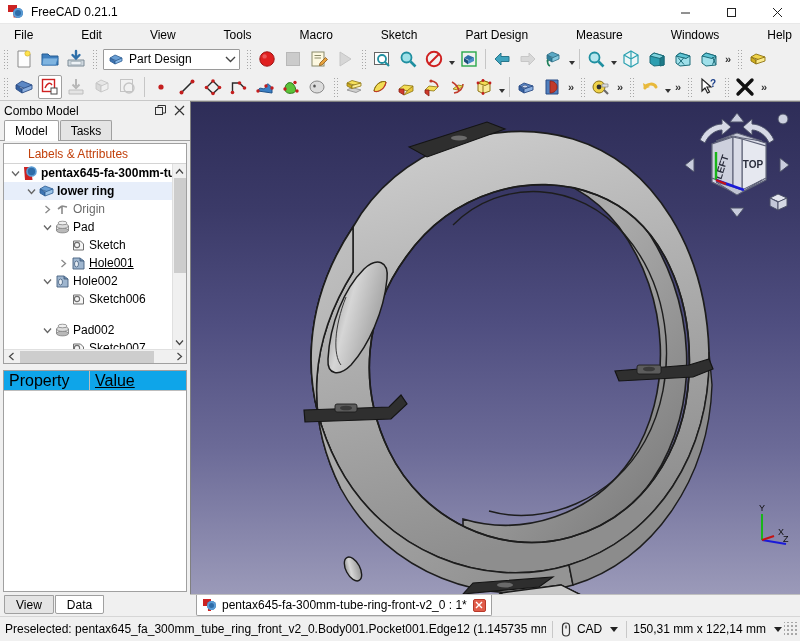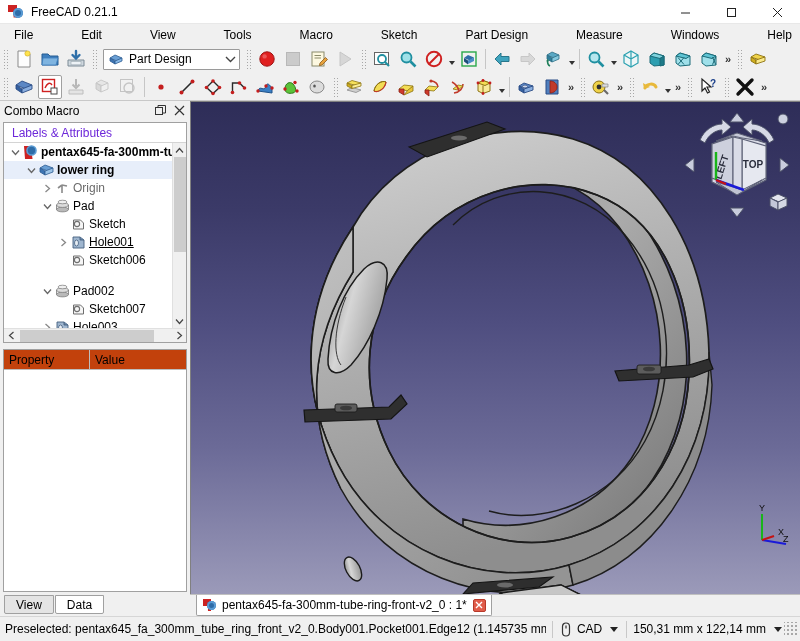--- a/index.html
+++ b/index.html
@@ -142,21 +142,21 @@
   }
   .tab.sel { background:#fff; height:21px; margin-bottom:-1px; }
 
   .tree-box {
     flex:0 0 221px; margin:2px 3px 0 3px;
     border:1px solid #a0a0a0; background:#fff;
     display:flex; flex-direction:column; position:relative; overflow:hidden;
   }
   .tree-head {
     height:20px; flex:0 0 20px; display:flex; align-items:center;
-    padding-left:8px; font-size:12px; color:#6d28d9;
+    padding-left:24px; font-size:12px; color:#c2410c;
     border-bottom:1px solid #d4d4d4; background:#fff;
   }
   .tree-scroll { flex:1 1 auto; position:relative; overflow:hidden; }
   .tree-rows { position:absolute; left:0; top:0; right:14px; }
   .trow {
     height:18px; display:flex; align-items:center; white-space:nowrap;
     font-size:12px; color:#000;
   }
   .trow.sel { background:#e7eefa; }
   .trow .exp {
@@ -189,25 +189,25 @@
   .hscroll .sb-track { flex:1; height:14px; position:relative; }
   .hscroll .sb-thumb { position:absolute; top:1px; bottom:1px; left:2px; width:134px; background:#cdcdcd; }
 
   .prop-box {
     flex:1 1 auto; margin:6px 3px 0 3px;
     border:1px solid #a0a0a0; background:#fff;
     display:flex; flex-direction:column; min-height:0;
   }
   .prop-head { height:20px; flex:0 0 20px; display:flex; border-bottom:1px solid #bdbdbd; }
   .prop-head .pcol {
-    font-size:12px; color:#000; display:flex; align-items:center; padding-left:5px;
-    background:#c2410c;
+    font-size:16px; color:#000; display:flex; align-items:center; padding-left:5px;
+    background:#0ea5e9;
   }
   .prop-head .pcol.c1 { width:86px; flex:0 0 86px; border-right:1px solid #bdbdbd; }
-  .prop-head .pcol.c2 { flex:1; }
+  .prop-head .pcol.c2 { flex:1;text-decoration:underline; }
   .prop-body { flex:1; background:#fff; }
 
   .bottom-tabs {
     height:21px; flex:0 0 21px; display:flex; align-items:flex-start;
     padding-left:4px; margin-top:3px;
   }
   .btab {
     height:19px; padding:0 11px; display:flex; align-items:center;
     font-size:12px; color:#000; border:1px solid #a0a0a0;
     background:#e4e4e4; margin-right:1px; border-radius:0 0 2px 2px;
@@ -683,34 +683,38 @@
         <path d="M4 4l14 14M18 4L4 18" stroke="#111" stroke-width="3.4" stroke-linecap="round"></path>
       </svg>
     </div>
     <div class="tb-more">»</div>
   </div>
 
   <div class="main">
 
     <div class="combo">
       <div class="combo-header">
-        <div class="ch-title">Combo Macro</div>
+        <div class="ch-title">Combo Model</div>
         <div class="ch-btn">
           <svg width="11" height="11" viewBox="0 0 11 11">
             <rect x="0.5" y="2.5" width="7" height="7" fill="none" stroke="#333" stroke-width="1"></rect>
             <path d="M3 2.5V0.5h7.5v7.5H8" fill="none" stroke="#333" stroke-width="1"></path>
           </svg>
         </div>
         <div class="ch-btn">
           <svg width="11" height="11" viewBox="0 0 11 11">
               <path d="M1 1l9 9M10 1l-9 9" stroke="#333" stroke-width="1.2"></path>
             </svg>
         </div>
       </div>
 
+      <div class="tabs">
+        <div class="tab sel">Model</div>
+        <div class="tab">Tasks</div>
+      </div>
 
       <div class="tree-box">
         <div class="tree-head">Labels &amp; Attributes</div>
         <div class="tree-scroll">
           <div class="tree-rows" id="tree-rows">
               <div class="trow bold" style="padding-left: 4px;">
                 <div class="exp">
                   <svg width="9" height="7" viewBox="0 0 9 7">
                     <path d="M1 1.5L4.5 5.5 8 1.5" fill="none" stroke="#666" stroke-width="1.3"></path>
                   </svg>
@@ -784,20 +788,35 @@
                   </svg>
                 </div>
                 <div class="ticon">
                   <svg width="15" height="14" viewBox="0 0 15 14">
                     <path d="M2 2h7l4 3v8H2z" fill="#9fb6cf" stroke="#46607f" stroke-width=".9"></path>
                     <path d="M9 2v3h4" fill="#6b89aa" stroke="#46607f" stroke-width=".9"></path>
                     <ellipse cx="5.5" cy="8" rx="2" ry="3" fill="#e8eef4" stroke="#46607f" stroke-width=".8"></ellipse>
                   </svg>
                 </div>
                 <div class="tlabel">Hole001</div>
+              </div>
+              <div class="trow" style="padding-left: 36px;">
+                <div class="exp">
+                  <svg width="9" height="7" viewBox="0 0 9 7">
+                    <path d="M1 1.5L4.5 5.5 8 1.5" fill="none" stroke="#666" stroke-width="1.3"></path>
+                  </svg>
+                </div>
+                <div class="ticon">
+                  <svg width="15" height="14" viewBox="0 0 15 14">
+                    <path d="M2 2h7l4 3v8H2z" fill="#9fb6cf" stroke="#46607f" stroke-width=".9"></path>
+                    <path d="M9 2v3h4" fill="#6b89aa" stroke="#46607f" stroke-width=".9"></path>
+                    <ellipse cx="5.5" cy="8" rx="2" ry="3" fill="#e8eef4" stroke="#46607f" stroke-width=".8"></ellipse>
+                  </svg>
+                </div>
+                <div class="tlabel">Hole002</div>
               </div>
               <div class="trow" style="padding-left: 52px;">
                 <div class="exp none"></div>
                 <div class="ticon">
                   <svg width="15" height="14" viewBox="0 0 15 14">
                     <path d="M2.5 3h7l3 3v6h-10z" fill="#f6f6f6" stroke="#6f6f6f" stroke-width="1"></path>
                     <circle cx="6" cy="7" r="2.6" fill="none" stroke="#6f6f6f" stroke-width="1.1"></circle>
                   </svg>
                 </div>
                 <div class="tlabel">Sketch006</div>

